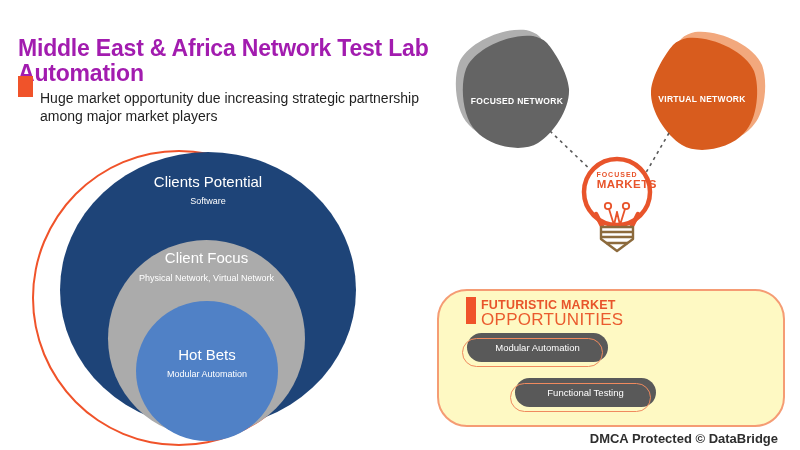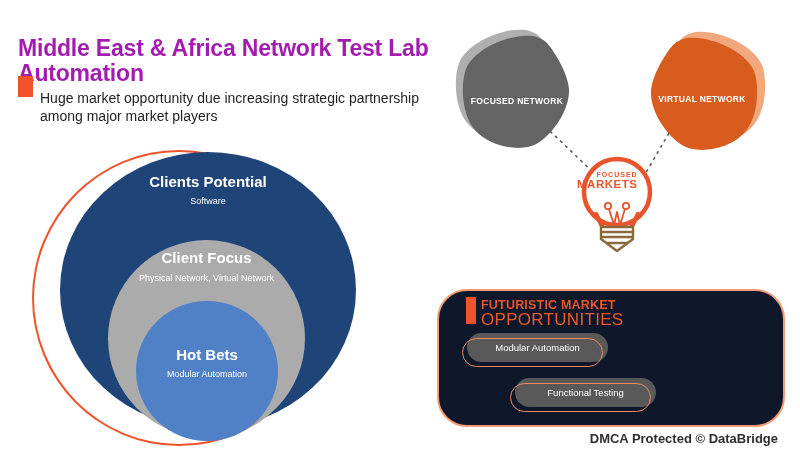--- a/index.html
+++ b/index.html
@@ -17,43 +17,43 @@
   .subtitle{left:40px;top:75px;width:410px;font-size:14px;line-height:1.32;
             color:#1f1f1f;font-weight:400;}
 
   
   .circle{border-radius:50%;}
   .accent-ring{left:32px;top:150px;width:290px;height:292px;
                border:2px solid #F0532A;background:transparent;z-index:0;}
   .ring-potential{left:60px;top:152px;width:296px;height:276px;background:#1E4478;z-index:1;}
   .ring-focus{left:108px;top:240px;width:197px;height:197px;background:#ABABAB;z-index:2;}
   .ring-hotbets{left:136px;top:301px;width:142px;height:140px;background:#5081C6;z-index:3;}
-  .ring-label{color:#fff;font-weight:700;font-size:15px;text-align:center;z-index:5;}
+  .ring-label{color:#fff;font-weight:400;font-size:15px;text-align:center;z-index:5;}
   .ring-sub{color:#fff;font-size:9px;text-align:center;z-index:5;}
   .lbl1{left:60px;top:173px;width:296px;}
   .sub1{left:60px;top:196px;width:296px;}
   .lbl2{left:108px;top:249px;width:197px;}
   .sub2{left:108px;top:273px;width:197px;}
   .lbl3{left:136px;top:346px;width:142px;}
   .sub3{left:136px;top:369px;width:142px;}
 
   
   .markets-cluster{left:450px;top:25px;width:340px;height:235px;z-index:2;}
   .node-label{position:absolute;text-align:center;color:#ffffff;font-size:8.5px;
               font-weight:700;letter-spacing:.3px;}
   .node-label.phys{left:12px;top:71px;width:110px;}
   .node-label.virt{left:198px;top:69px;width:108px;}
   .hub-line1{position:absolute;left:127px;top:146px;width:80px;text-align:center;
              color:#E8542B;font-size:7px;font-weight:700;letter-spacing:1px;}
-  .hub-line2{position:absolute;left:127px;top:153px;width:80px;text-align:left;
+  .hub-line2{position:absolute;left:127px;top:153px;width:80px;text-align:right;
              color:#E8542B;font-size:11.5px;font-weight:700;letter-spacing:.5px;}
 
   
   .panel{left:437px;top:289px;width:348px;height:138px;box-sizing:border-box;
-         border:2px solid #F59C74;border-radius:30px;background:#0f172a;z-index:2;}
+         border:2px solid #F59C74;border-radius:30px;background:#fef9c3;z-index:2;}
   .panel-bar{position:absolute;left:27px;top:6px;width:10px;height:27px;background:#F0532A;}
   .panel-h1{position:absolute;left:42px;top:7px;font-size:12.5px;font-weight:700;
             color:#E8542B;letter-spacing:.2px;}
   .panel-h2{position:absolute;left:42px;top:19px;font-size:17px;font-weight:400;
             color:#EA5B2E;letter-spacing:.3px;}
   .pill{position:absolute;width:141px;height:29px;background:#595959;border-radius:15px;
         display:flex;align-items:center;justify-content:center;color:#fff;
         font-size:9.5px;font-weight:500;}
   .pill::before{content:"";position:absolute;inset:5px 5px -5px -5px;
                 border:1.5px solid #F08A5E;border-radius:16px;pointer-events:none;}

